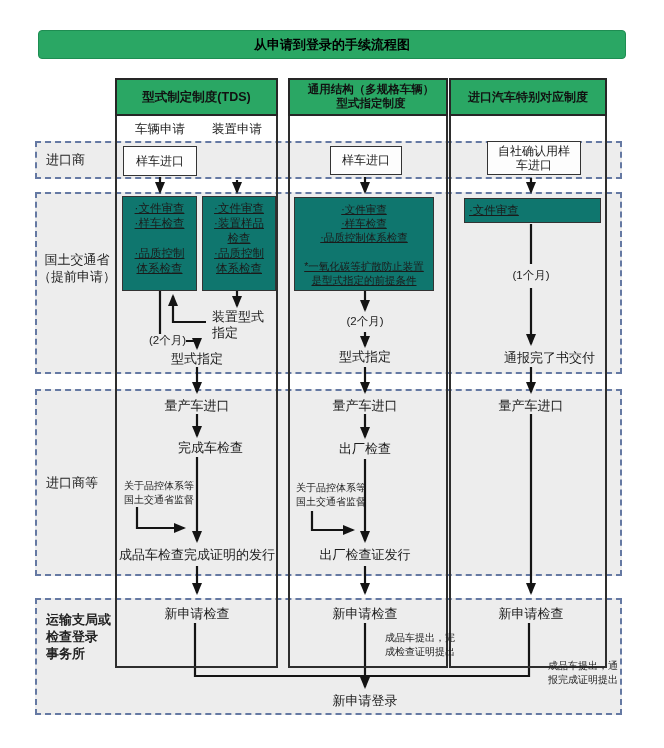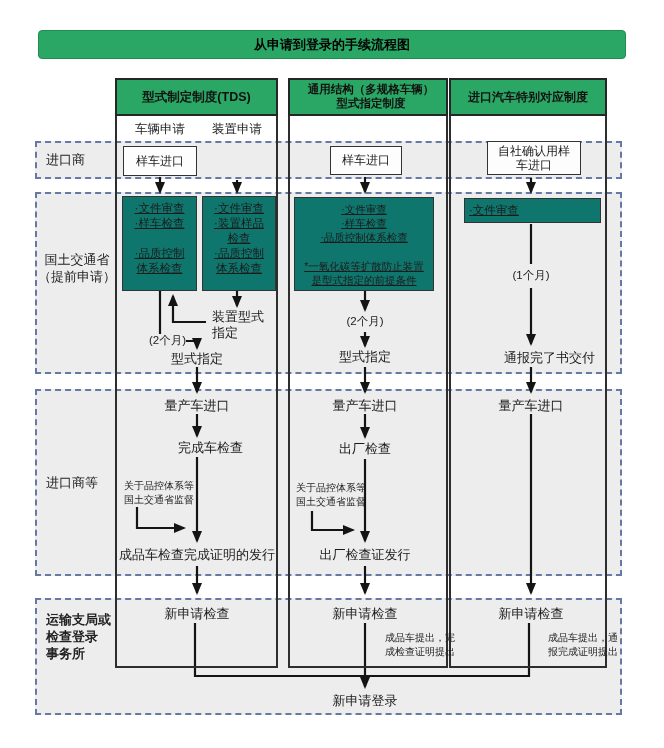--- a/index.html
+++ b/index.html
@@ -81,21 +81,21 @@
   .t-c1-ni    { left:157px; top:606px; width:80px; text-align:center; }
   .t-c2-ni    { left:325px; top:606px; width:80px; text-align:center; }
   .t-c3-ni    { left:491px; top:606px; width:80px; text-align:center; }
   .t-c2-reg   { left:325px; top:693px; width:80px; text-align:center; }
 
   .note { position:absolute; font-size:10px; color:#222; line-height:1.35; text-align:right; }
   .n-c1-sup { left:118px; top:479px; width:76px; }
   .n-c2-sup { left:290px; top:481px; width:76px; }
   .n-c1-ni  { left:201px; top:629px; width:80px; }
   .n-c2-ni  { left:371px; top:631px; width:84px; }
-  .n-c3-ni  { left:538px; top:631px; width:80px; }
+  .n-c3-ni  { left:538px; top:659px; width:80px; }
 
   #arrows { position:absolute; left:0; top:0; width:664px; height:748px; pointer-events:none; }
 </style>
 </head>
 <body>
 
 <div id="canvas">
 
   <div class="rowband row1"></div>
   <div class="rowband row2"></div>

